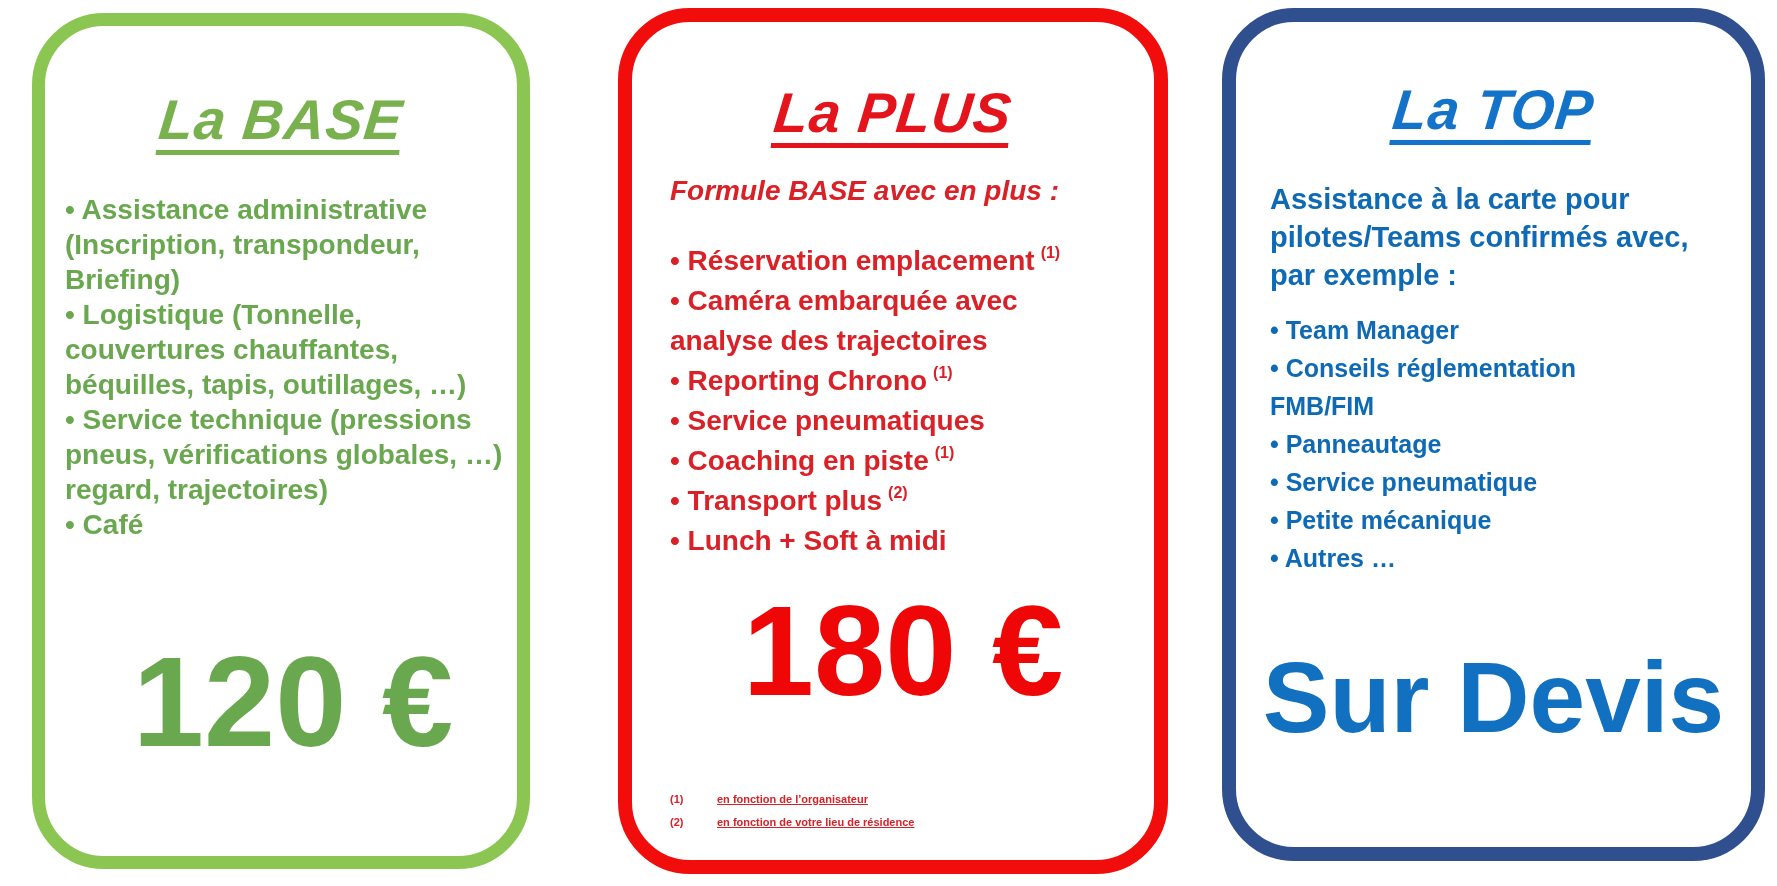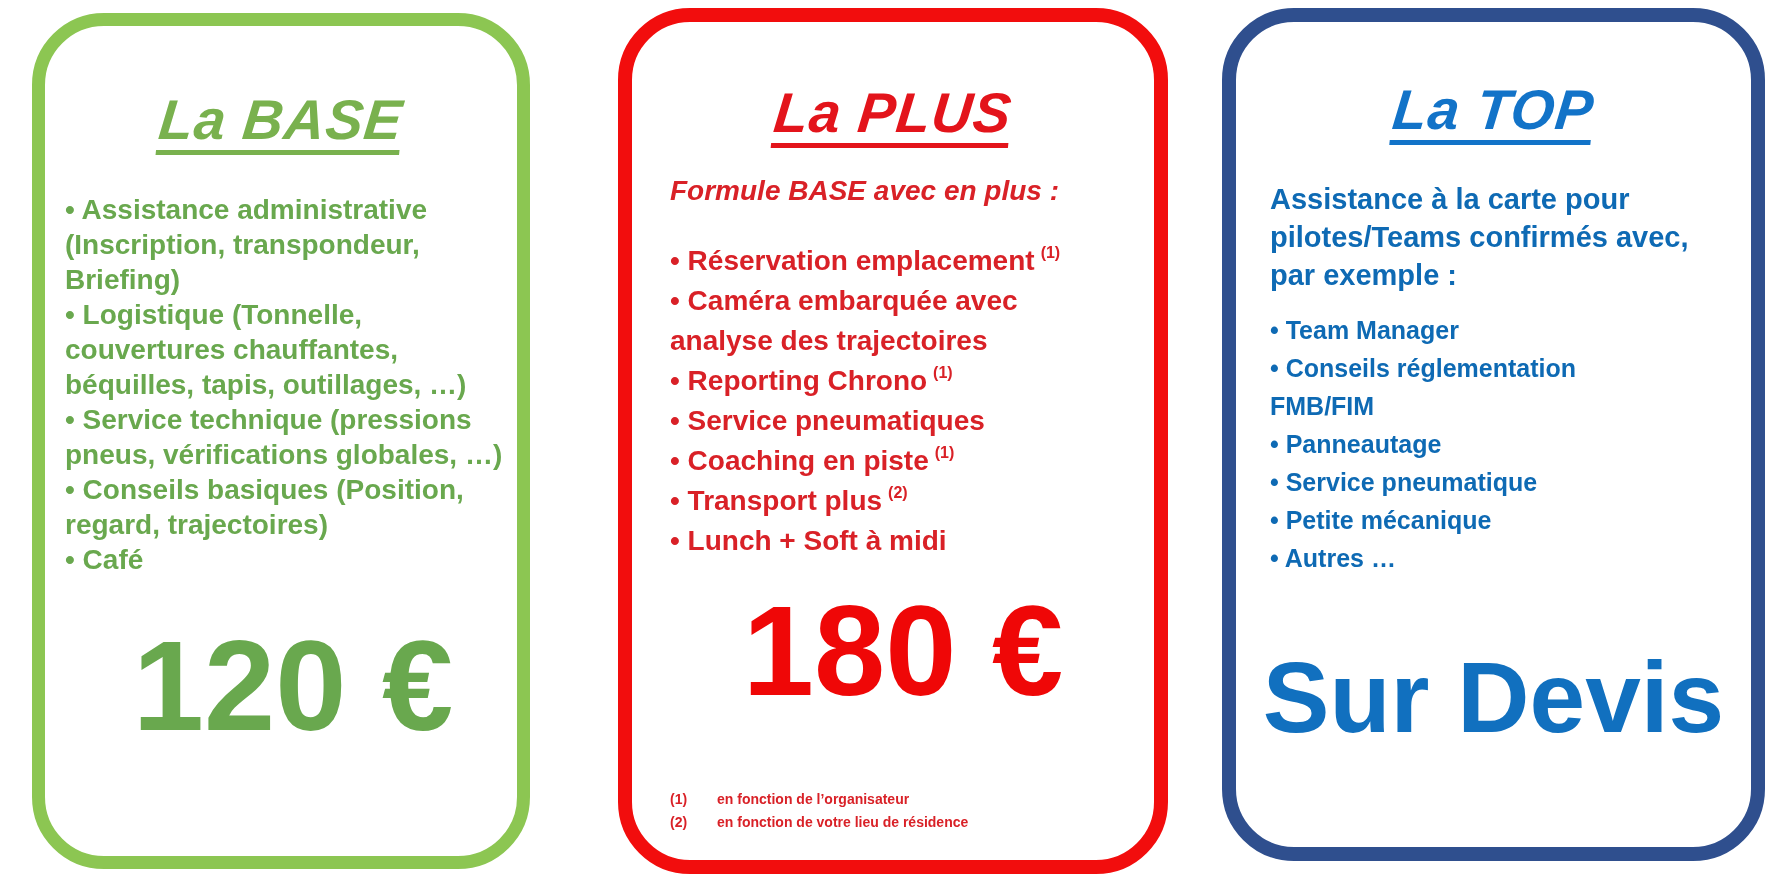--- a/index.html
+++ b/index.html
@@ -74,48 +74,48 @@
   .top-lines{
     top:289px;left:34px;right:6px;
     font-size:25px;line-height:38px;
     color:var(--blue_text);
   }
   .price{
     position:absolute;left:0;right:0;
     text-align:center;font-weight:bold;
     line-height:1;white-space:nowrap;
   }
-  .card-base .price{top:596px;font-size:128px;color:var(--green_text);padding-left:24px;}
+  .card-base .price{top:612px;font-size:128px;color:var(--green_text);padding-left:24px;}
   .card-plus .price{top:565px;font-size:128px;color:var(--red_price);padding-left:20px;}
   .card-top  .price{top:625px;font-size:100px;color:var(--blue_price);}
   .footnotes{
     position:absolute;top:766px;left:38px;
-    font-size:14px;line-height:23px;font-weight:bold;
+    font-size:11px;line-height:23px;font-weight:bold;
     color:var(--red_text);
+    text-decoration:underline;
   }
   .fn-row{white-space:nowrap;}
   .fn-marker{display:inline-block;width:47px;}
 </style>
 </head>
 <body>
 
 <div class="canvas">
 
   <section class="card card-base">
     <h1 class="title">La BASE</h1>
     <div class="lines base-lines">
       <div class="line">• Assistance administrative</div>
       <div class="line">(Inscription, transpondeur,</div>
       <div class="line">Briefing)</div>
       <div class="line">• Logistique (Tonnelle,</div>
       <div class="line">couvertures chauffantes,</div>
       <div class="line">béquilles, tapis, outillages, …)</div>
       <div class="line">• Service technique (pressions</div>
       <div class="line">pneus, vérifications globales, …)</div>
-      <div class="line">• Conseils basiques (Position,</div>
       <div class="line">regard, trajectoires)</div>
       <div class="line">• Café</div>
     </div>
     <div class="price">120 €</div>
   </section>
 
   <section class="card card-plus">
     <h1 class="title">La PLUS</h1>
     <div class="plus-intro">Formule BASE avec en plus :</div>
     <div class="lines plus-lines">

